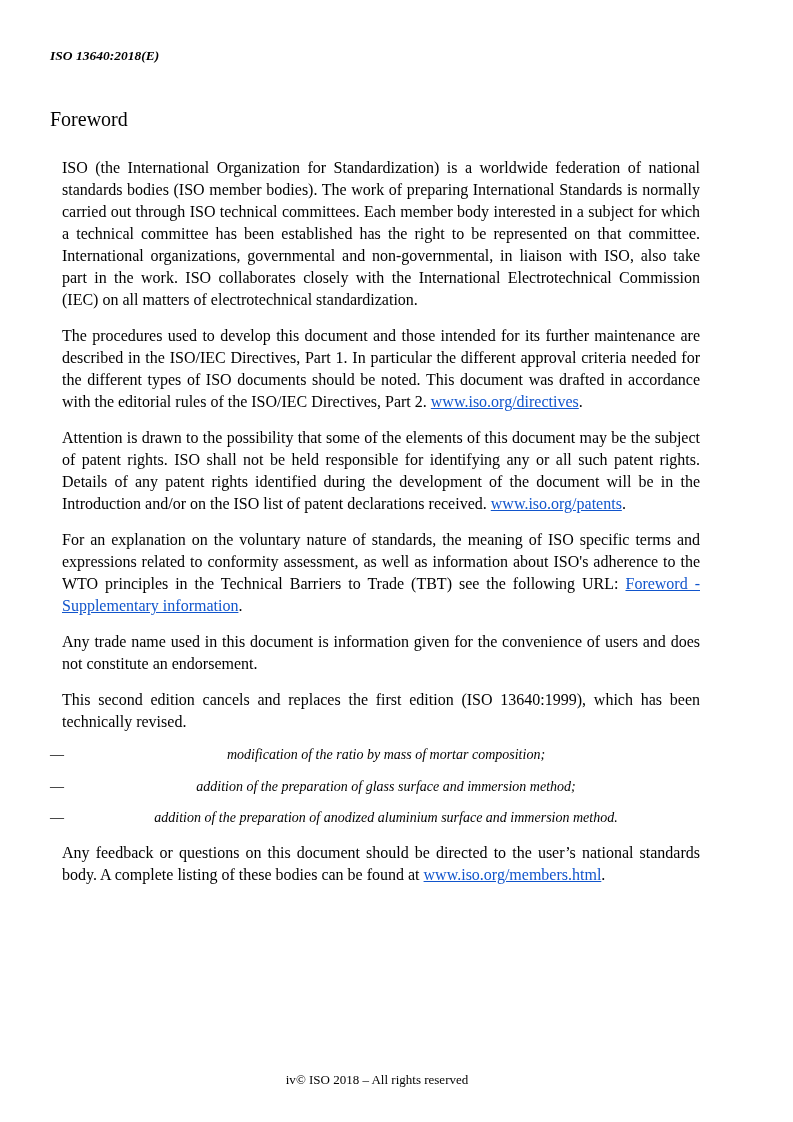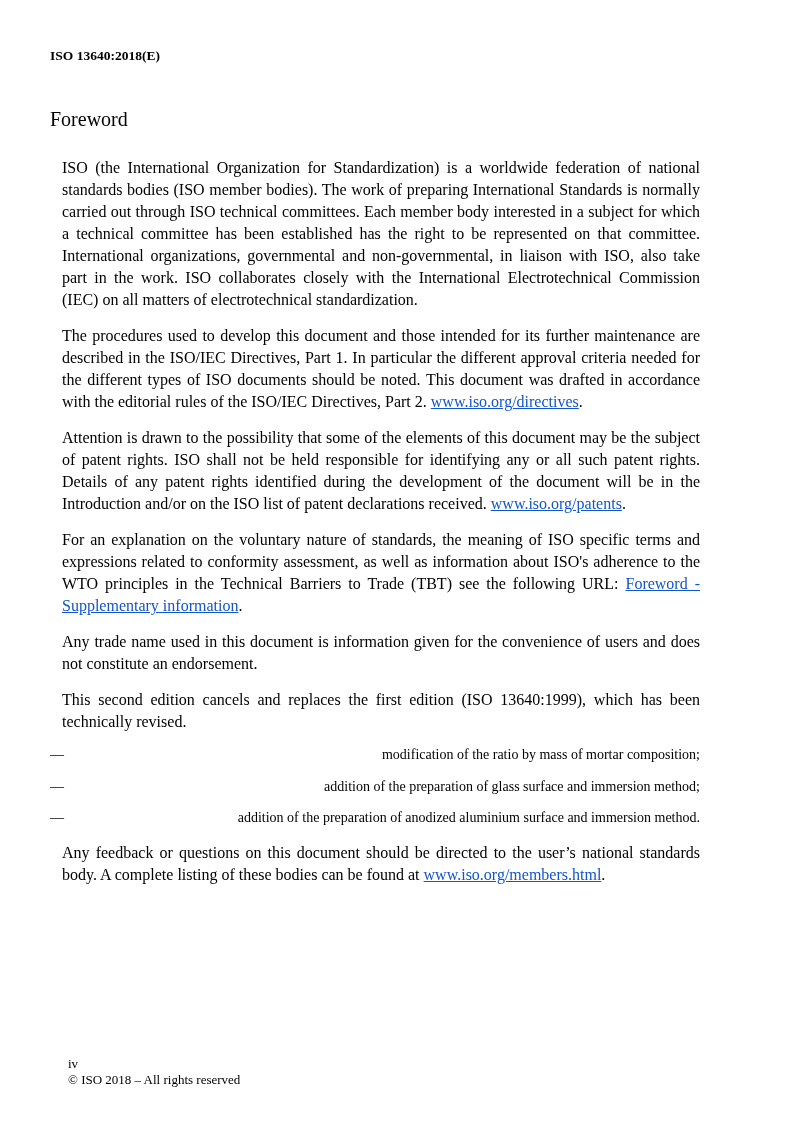--- a/index.html
+++ b/index.html
@@ -16,20 +16,21 @@
     box-sizing: border-box;
     padding: 48px 93px 0 50px;
     font-family: "Liberation Serif", serif;
     color: #000000;
     overflow: hidden;
   }
   .doc-ref {
     font-weight: bold;
     font-size: 13.5px;
     margin: 0 0 44px 0;
+    font-style: italic;
   }
   h1.fw-title {
     font-family: "Liberation Serif", serif;
     font-size: 20px;
     font-weight: normal;
     margin: 0 0 26px 0;
   }
   p.body-par {
     margin: 0 0 14px 12px;
     font-size: 16px;
@@ -46,31 +47,31 @@
     display: flex;
     margin: 0 0 15px 0;
     font-size: 14px;
     line-height: 16.6px;
   }
   .list-item .dash {
     flex: 0 0 22px;
   }
   .list-item .li-text {
     flex: 1;
-    text-align: right;
+    text-align: center;
+    font-style: italic;
   }
   .footer {
     position: absolute;
     bottom: 34px;
-    left: 68px;
+    left: 54px;
     right: 93px;
     display: flex;
     justify-content: center;
     font-size: 13px;
-    flex-direction: column;
   }
 </style>
 </head>
 <body>
 
 <div class="page">
 
   <p class="doc-ref">ISO 13640:2018(E)</p>
 
   <h1 class="fw-title">Foreword</h1>

